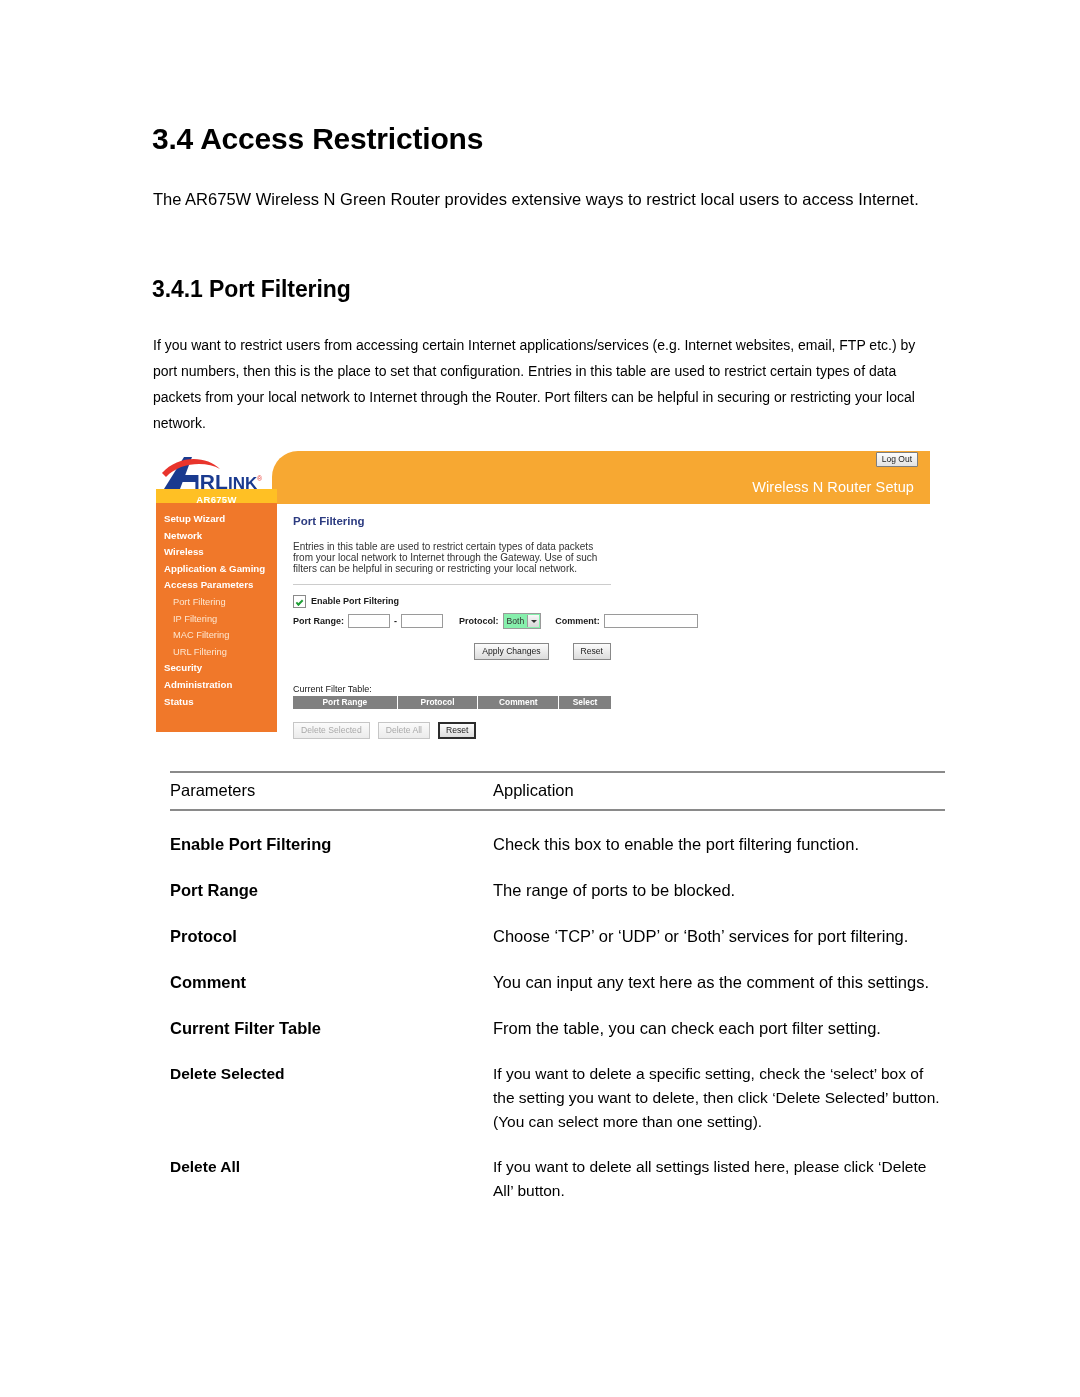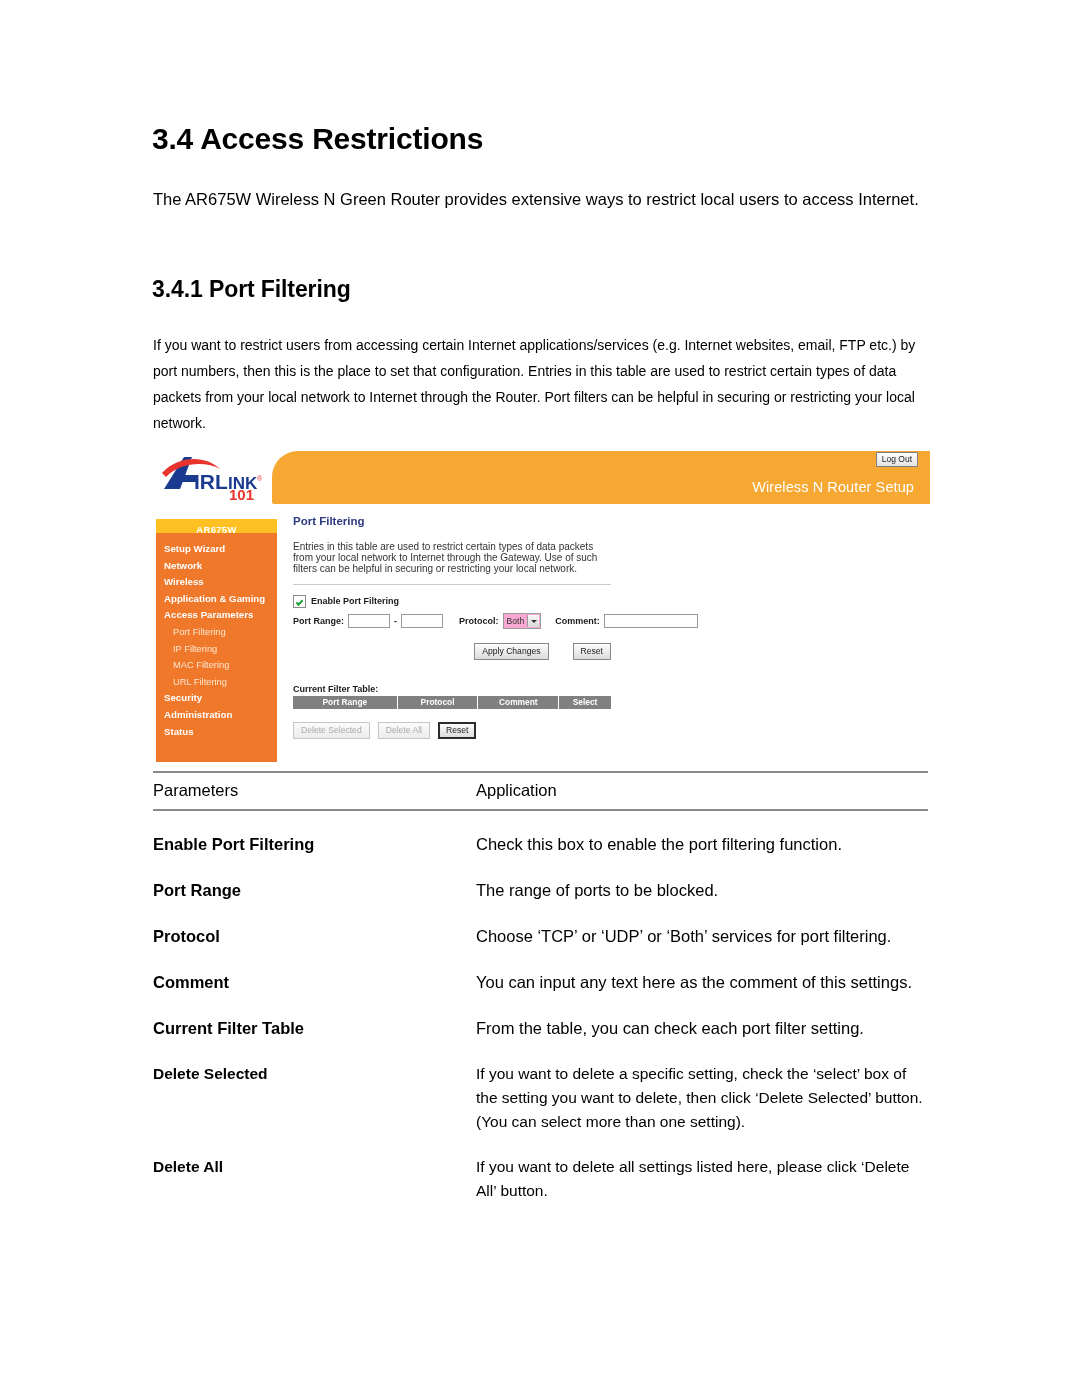--- a/index.html
+++ b/index.html
@@ -111,21 +111,21 @@
     top: 2px;
     width: 114px;
     height: 52px;
   }
   .logo svg { display:block; }
 
   
   .sidebar {
     position: absolute;
     left: 0px;
-    top: 72px;
+    top: 42px;
     width: 121px;
     height: 243px;
     background: #f0782a;
   }
   .model-band {
     position: absolute;
     left: 0; top: 0;
     width: 121px;
     height: 14px;
     background: #ffc024;
@@ -229,21 +229,21 @@
   .inp {
     background: #ffffff;
     border: 1px solid #9a9a9a;
     height: 12px;
     display: inline-block;
   }
   .inp-port { width: 40px; }
   .inp-comment { width: 92px; }
   .dash { font-weight: bold; }
   .sel {
-    background: #f9a8d4;
+    background: #86efac;
     border: 1px solid #9a9a9a;
     height: 14px;
     display: inline-flex;
     align-items: center;
     font-size: 8.6px;
     font-weight: normal;
     color: #333;
     padding: 0 1px 0 3px;
   }
   .sel-arrow {
@@ -282,21 +282,21 @@
     border: 2px solid #2c2c2c;
     padding: 1px 6px 2px 6px;
   }
   .btn-disabled {
     color: #a9a9a9;
     background: linear-gradient(#fbfbfb, #ebebeb);
     border: 1px solid #c6c6c6;
   }
   .cft-label {
     font-size: 9px;
-    font-weight: bold;
+    font-weight: normal;
     color: #1a1a1a;
     margin: 24px 0 2px 0;
   }
   .cft-table {
     display: flex;
     width: 318px;
     gap: 1px;
   }
   .cft-th {
     background: #808080;
@@ -313,21 +313,21 @@
   .cft-th.c4 { width: 52px; }
   .delrow {
     display: flex;
     gap: 8px;
     margin-top: 13px;
   }
 
   
   .ptable {
     position: absolute;
-    left: 153px;
+    left: 170px;
     top: 771px;
     width: 775px;
   }
   .rule-top {
     height: 2px;
     background: #8a8a8a;
   }
   .rule-mid {
     height: 2px;
     background: #8a8a8a;

